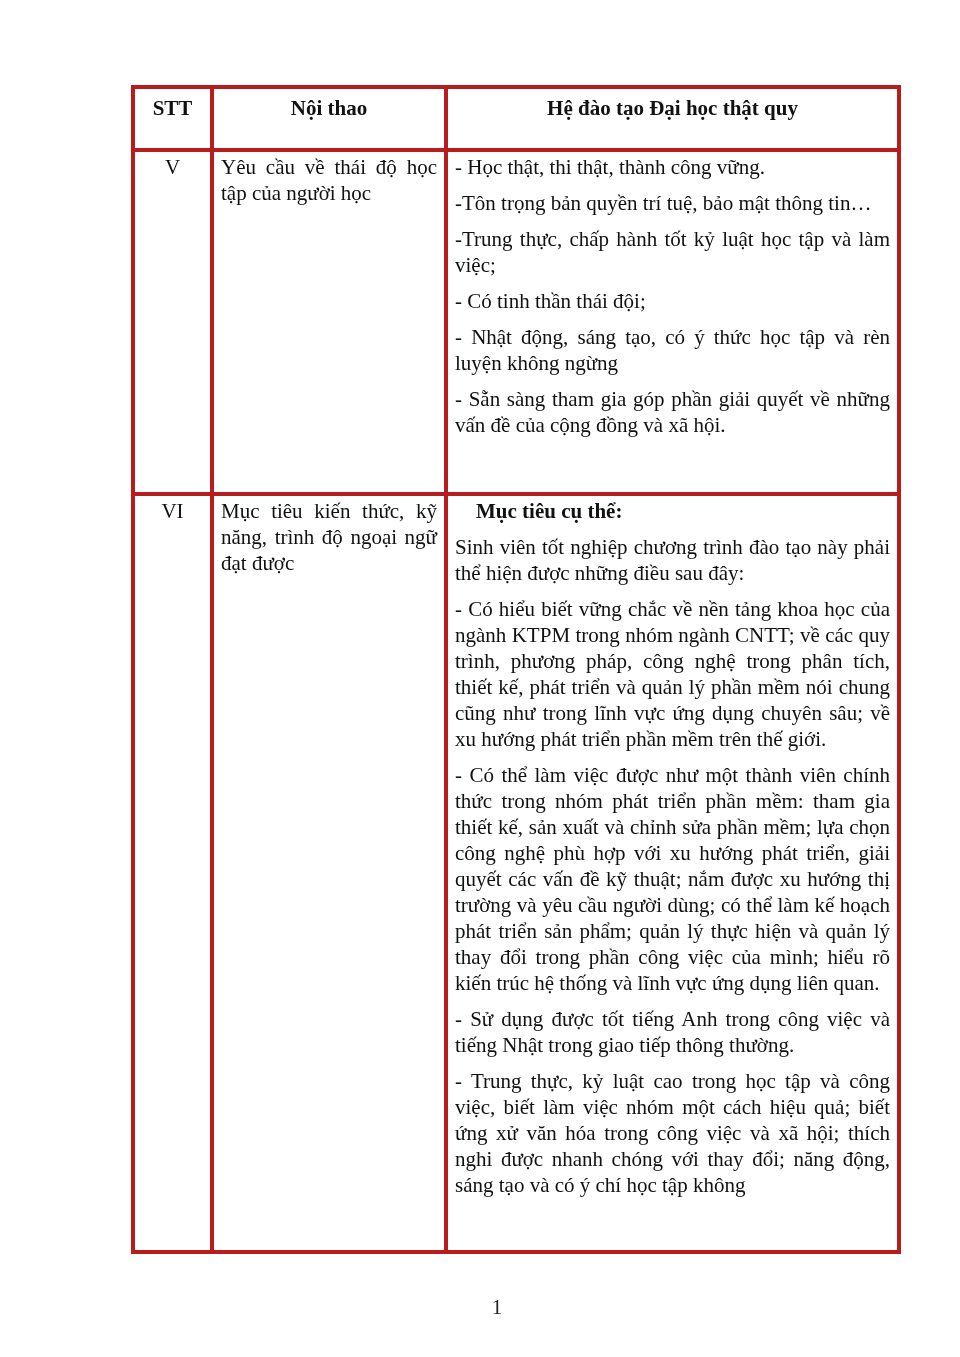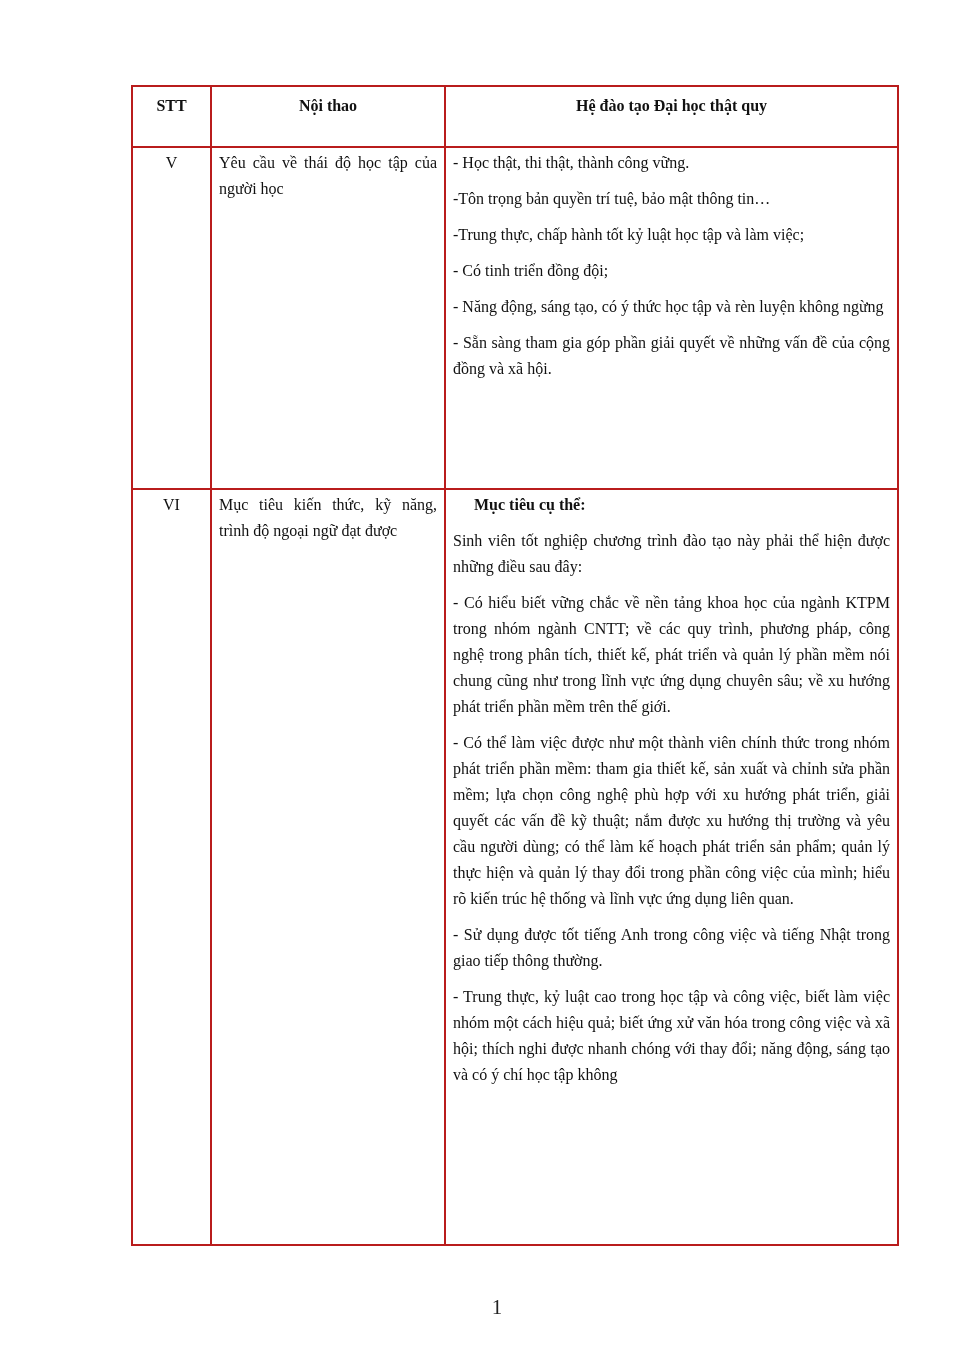--- a/index.html
+++ b/index.html
@@ -22,24 +22,24 @@
     top: 85px;
     width: 766px;
     border-collapse: collapse;
     table-layout: fixed;
   }
   table.doc-table col.c1 { width: 79px; }
   table.doc-table col.c2 { width: 234px; }
   table.doc-table col.c3 { width: 453px; }
   table.doc-table th,
   table.doc-table td {
-    border: 2px solid #b91c1c;
+    border: 4px solid #b91c1c;
     vertical-align: top;
     padding: 2px 7px;
-    font-size: 16px;
+    font-size: 21px;
     line-height: 26px;
   }
   table.doc-table th {
     font-weight: 700;
     text-align: center;
     padding-top: 6px;
     height: 51px; 
   }
   td.stt-cell {
     text-align: center;
@@ -98,22 +98,22 @@
     </tr>
 
 
     <tr class="row-v">
       <td class="stt-cell">V</td>
       <td class="topic-cell">Yêu cầu về thái độ học tập của người học</td>
       <td class="details-cell">
         <p>- Học thật, thi thật, thành công vững.</p>
         <p>-Tôn trọng bản quyền trí tuệ, bảo mật thông tin…</p>
         <p>-Trung thực, chấp hành tốt kỷ luật học tập và làm việc;</p>
-        <p>- Có tinh triển đồng đội;</p>
-        <p>- Năng động, sáng tạo, có ý thức học tập và rèn luyện không ngừng</p>
+        <p>- Có tinh thần thái đội;</p>
+        <p>- Nhật động, sáng tạo, có ý thức học tập và rèn luyện không ngừng</p>
         <p>- Sẵn sàng tham gia góp phần giải quyết về những vấn đề của cộng đồng và xã hội.</p>
       </td>
     </tr>
 
     <tr class="row-vi">
       <td class="stt-cell">VI</td>
       <td class="topic-cell">Mục tiêu kiến thức, kỹ năng, trình độ ngoại ngữ đạt được</td>
       <td class="details-cell">
         <p class="section-heading">Mục tiêu cụ thể:</p>
         <p>Sinh viên tốt nghiệp chương trình đào tạo này phải thể hiện được những điều sau đây:</p>

